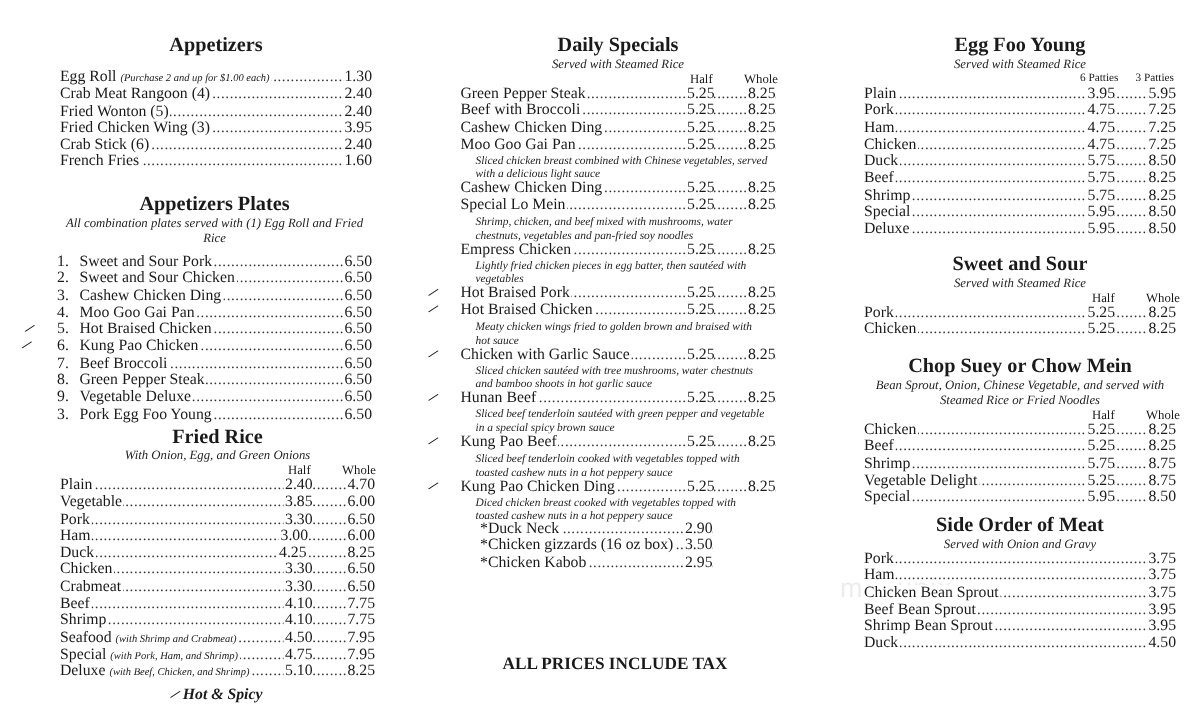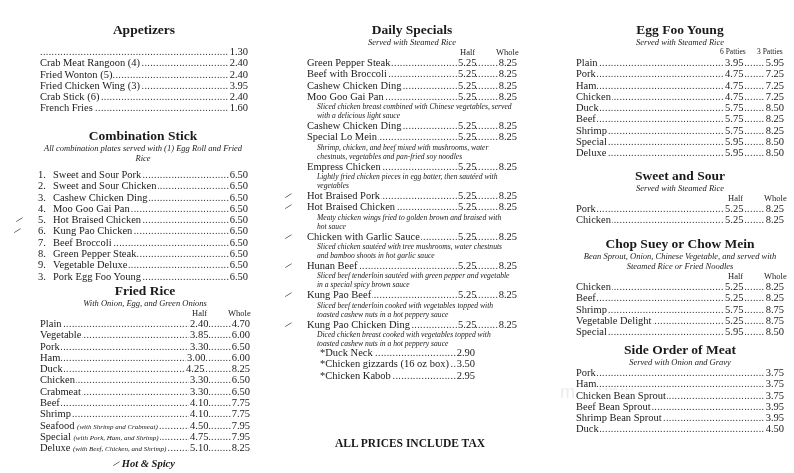--- a/index.html
+++ b/index.html
@@ -28,20 +28,21 @@
 </head>
 <body>
 
 <div class="col col-1">
 
   <div class="section" style="left:40px; top:22px; width:208px;">
     <div class="sec-title">Appetizers</div>
     <div style="height:9px;"></div>
     <div class="row">
       <span class="leader">..................................................................................</span>
+      <span class="name"><span>Egg Roll</span> <span class="small">(Purchase 2 and up for $1.00 each)</span></span>
       <span class="p2" style="right:0;">1.30</span>
     </div>
     <div class="row">
       <span class="leader">..................................................................................</span>
       <span class="name">Crab Meat Rangoon (4)</span>
       <span class="p2" style="right:0;">2.40</span>
     </div>
     <div class="row">
       <span class="leader">..................................................................................</span>
       <span class="name">Fried Wonton (5)</span>
@@ -58,21 +59,21 @@
       <span class="p2" style="right:0;">2.40</span>
     </div>
     <div class="row">
       <span class="leader">..................................................................................</span>
       <span class="name">French Fries</span>
       <span class="p2" style="right:0;">1.60</span>
     </div>
   </div>
 
   <div class="section" style="left:38px; top:128px; width:210px;">
-    <div class="sec-title">Combination Stick</div>
+    <div class="sec-title">Appetizers Plates</div>
     <div class="sec-sub">All combination plates served with (1) Egg Roll and Fried Rice</div>
     <div style="height:6px;"></div>
     <div class="row">
         <span class="leader">..................................................................................</span>
         <span class="name"><span class="num">1.</span><span>Sweet and Sour Pork</span></span>
         <span class="p2" style="right:0;">6.50</span>
       </div>
     <div class="row">
         <span class="leader">..................................................................................</span>
         <span class="name"><span class="num">2.</span><span>Sweet and Sour Chicken</span></span>

